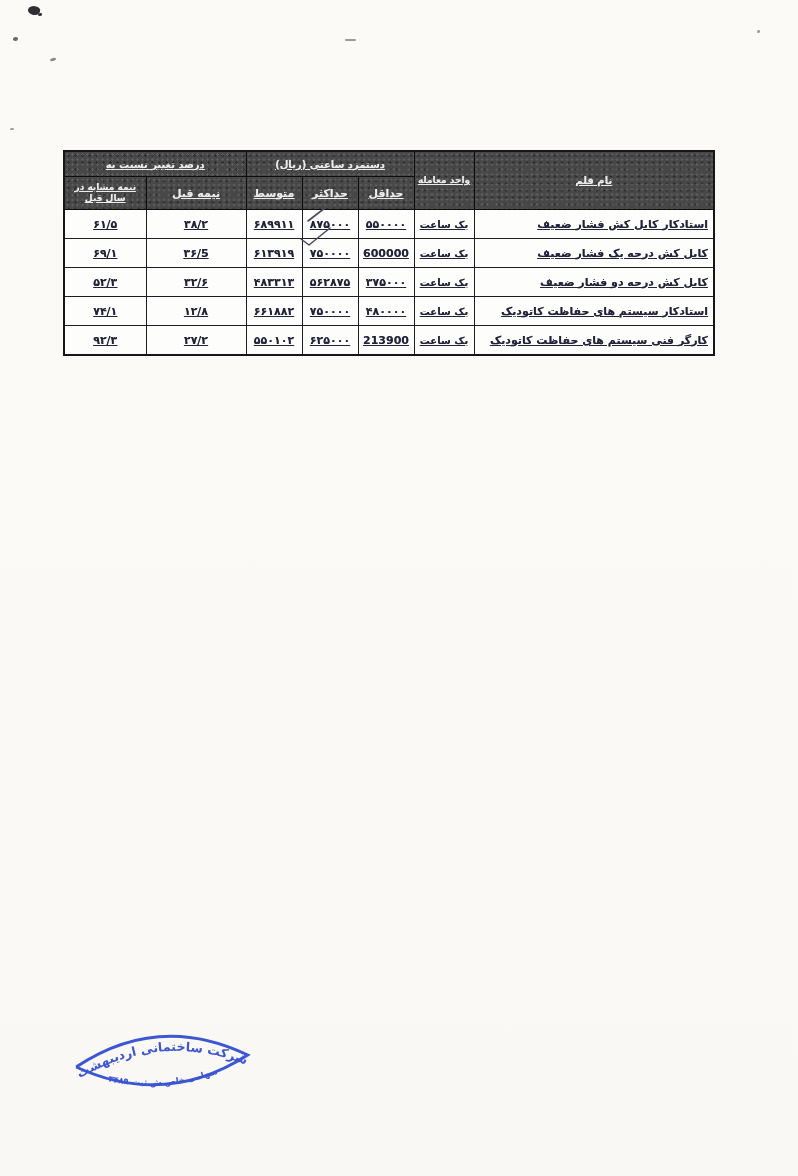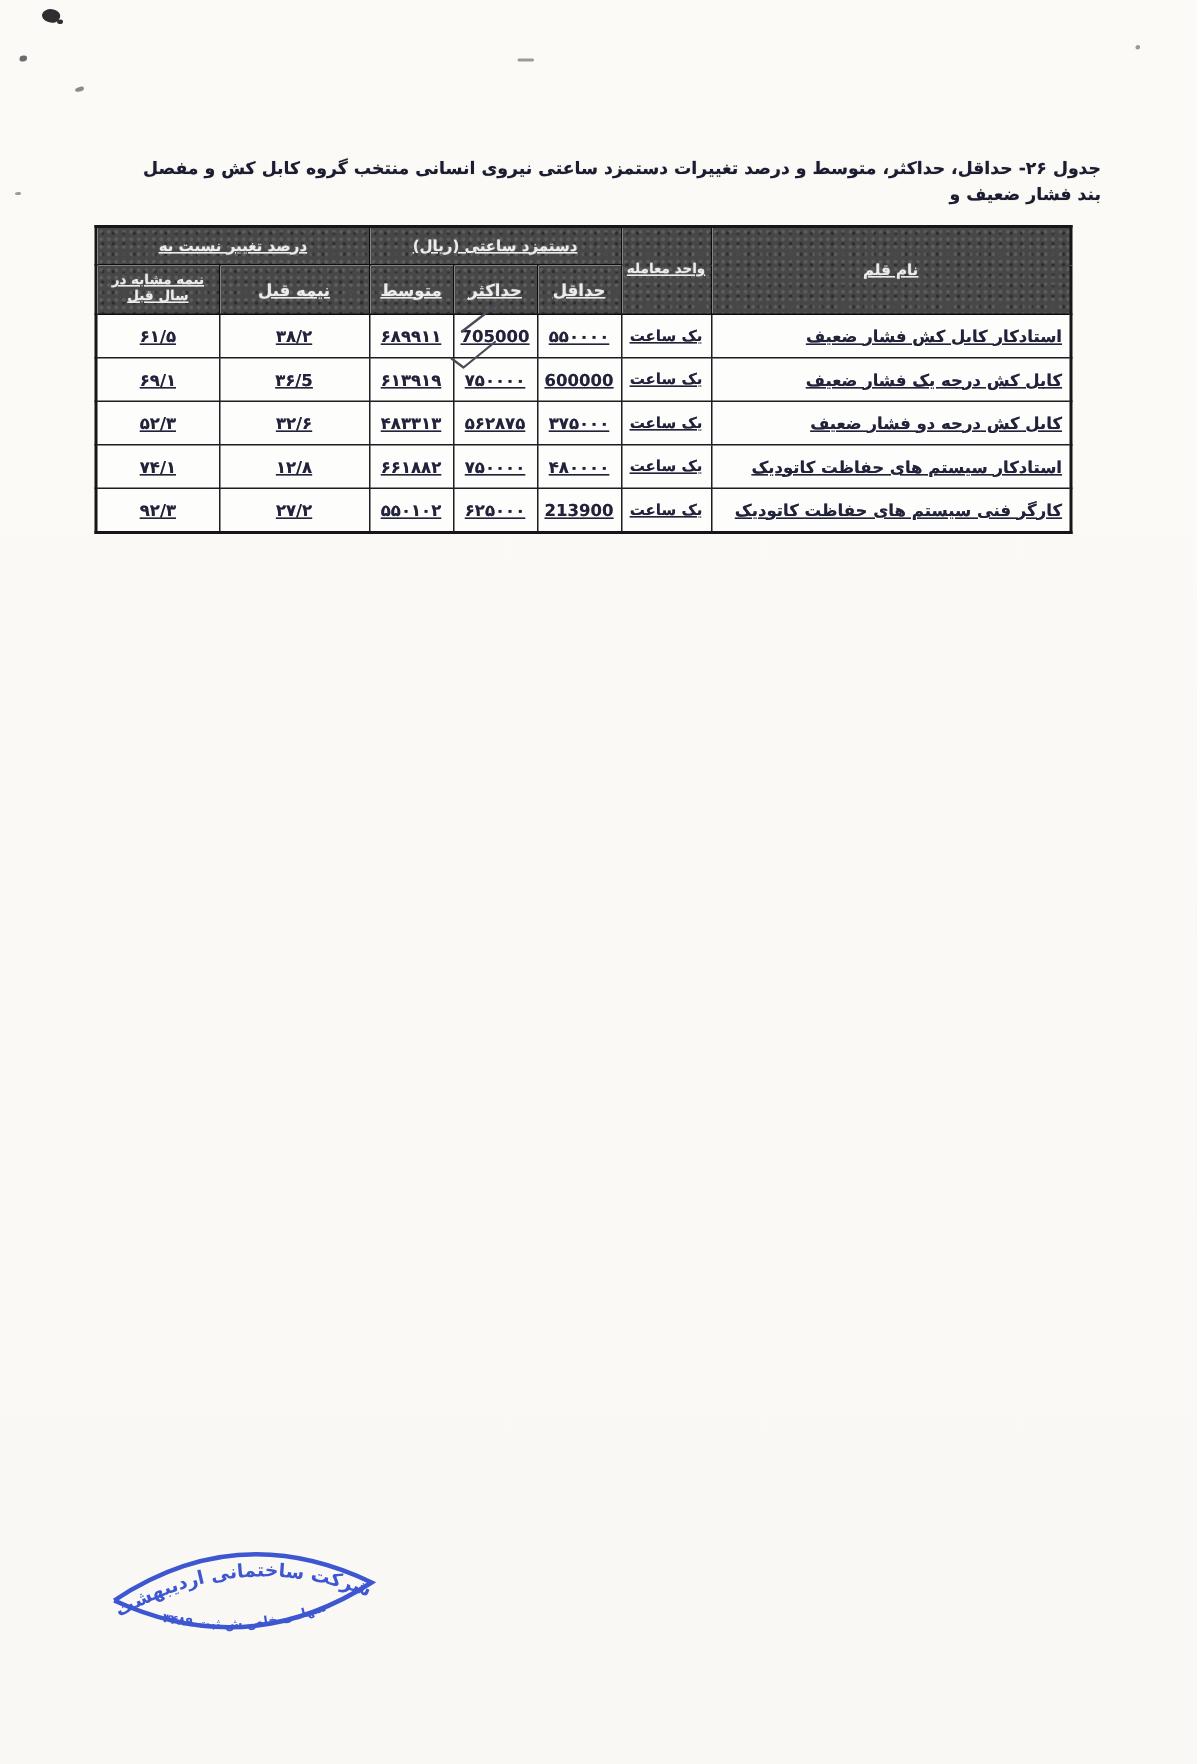--- a/index.html
+++ b/index.html
@@ -67,21 +67,20 @@
 
 <div class="speck" style="left:28px;top:6px;width:12px;height:9px;transform:rotate(18deg);"></div>
 <div class="speck" style="left:38px;top:13px;width:4px;height:3px;"></div>
 <div class="speck" style="left:13px;top:37px;width:5px;height:4px;opacity:.7;"></div>
 <div class="speck" style="left:50px;top:58px;width:6px;height:3px;opacity:.55;transform:rotate(-12deg);"></div>
 <div class="speck light" style="left:345px;top:39px;width:11px;height:2px;border-radius:2px;"></div>
 <div class="speck light" style="left:757px;top:30px;width:3px;height:3px;"></div>
 <div class="speck light" style="left:10px;top:128px;width:4px;height:2px;"></div>
 
 <div class="title">
-  <div>جدول ۲۶- حداقل، حداکثر، متوسط و درصد تغییرات دستمزد ساعتی نیروی انسانی منتخب گروه کابل کش و مفصل بند فشار ضعیف و</div>
 </div>
 
 <div class="tbl-wrap">
   <table>
     <colgroup>
       <col style="width:240px">
         <col style="width:60px">
         <col style="width:56px">
       <col style="width:56px">
         <col style="width:56px">
@@ -101,21 +100,21 @@
         <th>متوسط</th>
         <th>نیمه قبل</th>
         <th class="small">نیمه مشابه در سال قبل</th>
       </tr>
     </thead>
     <tbody>
       <tr>
         <td class="name">استادکار کابل کش فشار ضعیف</td>
         <td class="unit">یک ساعت</td>
         <td>۵۵۰۰۰۰</td>
-        <td>705000</td>
+        <td>۸۷۵۰۰۰</td>
         <td>۶۸۹۹۱۱</td>
         <td>۳۸/۲</td>
         <td>۶۱/۵</td>
       </tr>
       <tr>
         <td class="name">کابل کش درجه یک فشار ضعیف</td>
         <td class="unit">یک ساعت</td>
         <td>600000</td>
         <td>۷۵۰۰۰۰</td>
         <td>۶۱۳۹۱۹</td>

